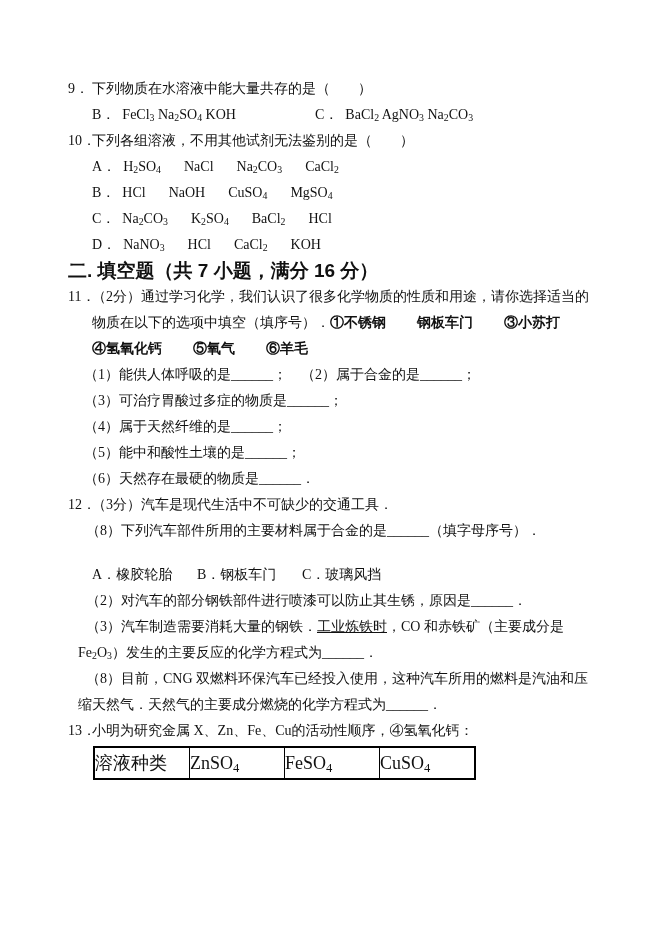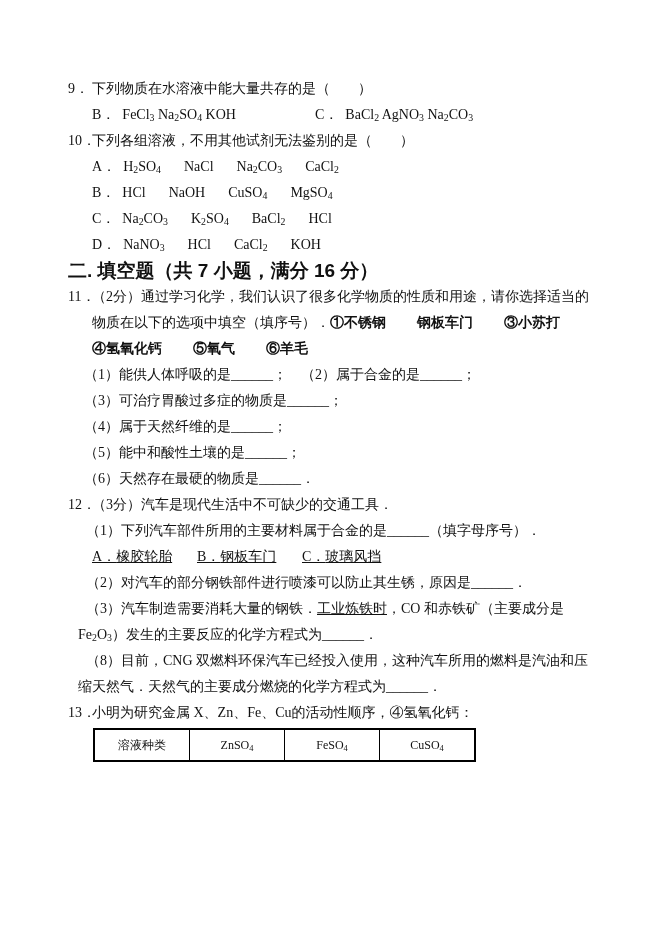--- a/index.html
+++ b/index.html
@@ -19,33 +19,33 @@
   .olabel{margin-right:7px;}
   .optline{padding-left:24px;}
   .optline .chem{margin-right:23px;}
   .secheader{
     font-family:"Liberation Sans","DejaVu Sans",sans-serif;
     font-weight:bold;font-size:19px;line-height:26px;margin:0;
   }
   .subline{padding-left:16px;}
   .subpart{margin-left:10px;text-indent:8px;}
   .abc-row{padding-left:24px;}
-  .abc-item{display:inline-block;width:105px;text-decoration:underline;}
-  .abc-item:last-child{width:auto;}
+  .abc-item{display:inline-block;width:105px;}
+  .abc-item:last-child{width:auto;margin-top:18px;}
   .choice{margin-right:31px;font-weight:bold;}
   .u{text-decoration:underline;}
   sub{font-size:0.7em;line-height:0;vertical-align:-0.25em;}
   table.sol{
     border-collapse:collapse;margin-left:25px;margin-top:2px;
     border:2px solid #000000;
   }
   table.sol td{
     border:1px solid #000000;width:94px;height:30px;
-    text-align:center;vertical-align:middle;padding:0;
-    font-size:12px;
+    text-align:left;vertical-align:middle;padding:0;
+    font-size:18px;
   }
 </style>
 </head>
 <body>
 
 <div class="page">
   <div class="content">
 
     <div class="q">
       <span class="qnum">9．</span>
@@ -83,21 +83,21 @@
       <div class="subline">（1）能供人体呼吸的是______；　（2）属于合金的是______；</div>
       <div class="subline">（3）可治疗胃酸过多症的物质是______；</div>
       <div class="subline">（4）属于天然纤维的是______；</div>
       <div class="subline">（5）能中和酸性土壤的是______；</div>
       <div class="subline">（6）天然存在最硬的物质是______．</div>
     </div>
 
     <div class="q">
       <span class="qnum">12．</span>
       <div class="qbody">（3分）汽车是现代生活中不可缺少的交通工具．</div>
-      <div class="subpart">（1）下列汽车部件所用的主要材料属于合金的是______（填字母序号）．</div>
+      <div class="subpart">（8）下列汽车部件所用的主要材料属于合金的是______（填字母序号）．</div>
       <div class="abc-row">
         <span class="abc-item"><span>A．</span><span>橡胶轮胎</span></span><span class="abc-item"><span>B．</span><span>钢板车门</span></span><span class="abc-item"><span>C．</span><span>玻璃风挡</span></span>
       </div>
       <div class="subpart">（2）对汽车的部分钢铁部件进行喷漆可以防止其生锈，原因是______．</div>
       <div class="subpart">
         <span>（3）汽车制造需要消耗大量的钢铁．</span><span class="u">工业炼铁时</span><span>，CO 和赤铁矿（主要成分是 Fe<sub>2</sub>O<sub>3</sub>）发生的主要反应的化学方程式为______．</span>
       </div>
       <div class="subpart">（8）目前，CNG 双燃料环保汽车已经投入使用，这种汽车所用的燃料是汽油和压缩天然气．天然气的主要成分燃烧的化学方程式为______．</div>
     </div>
 

